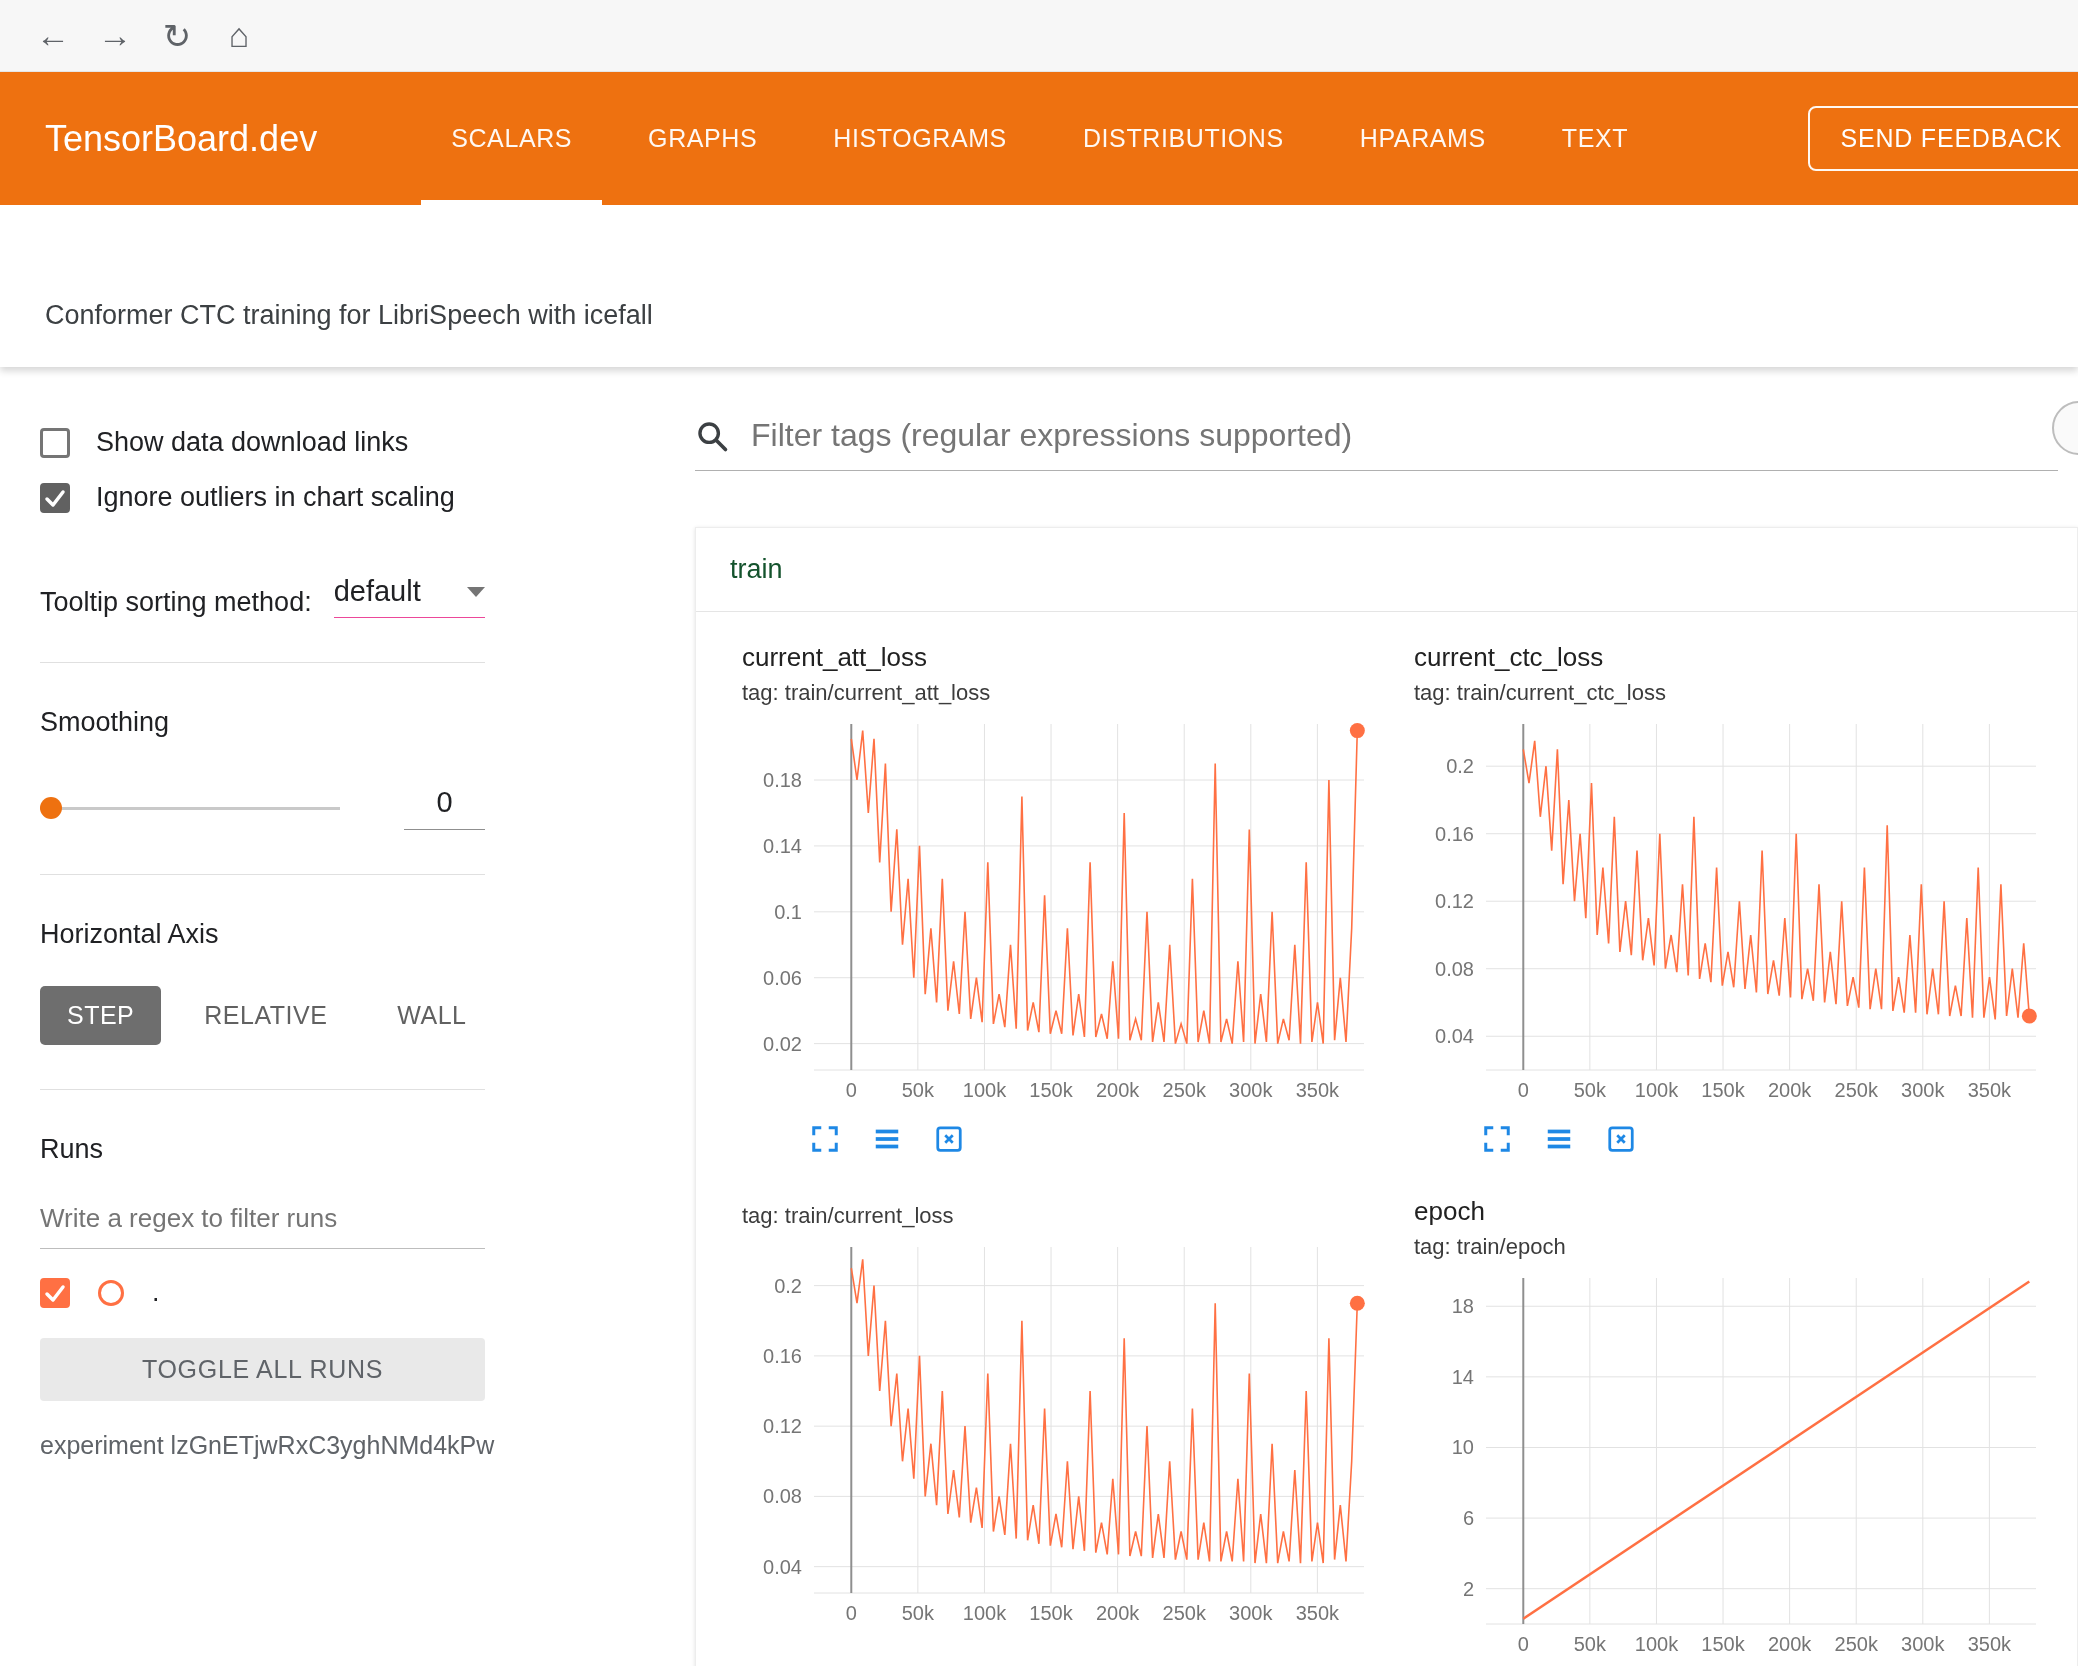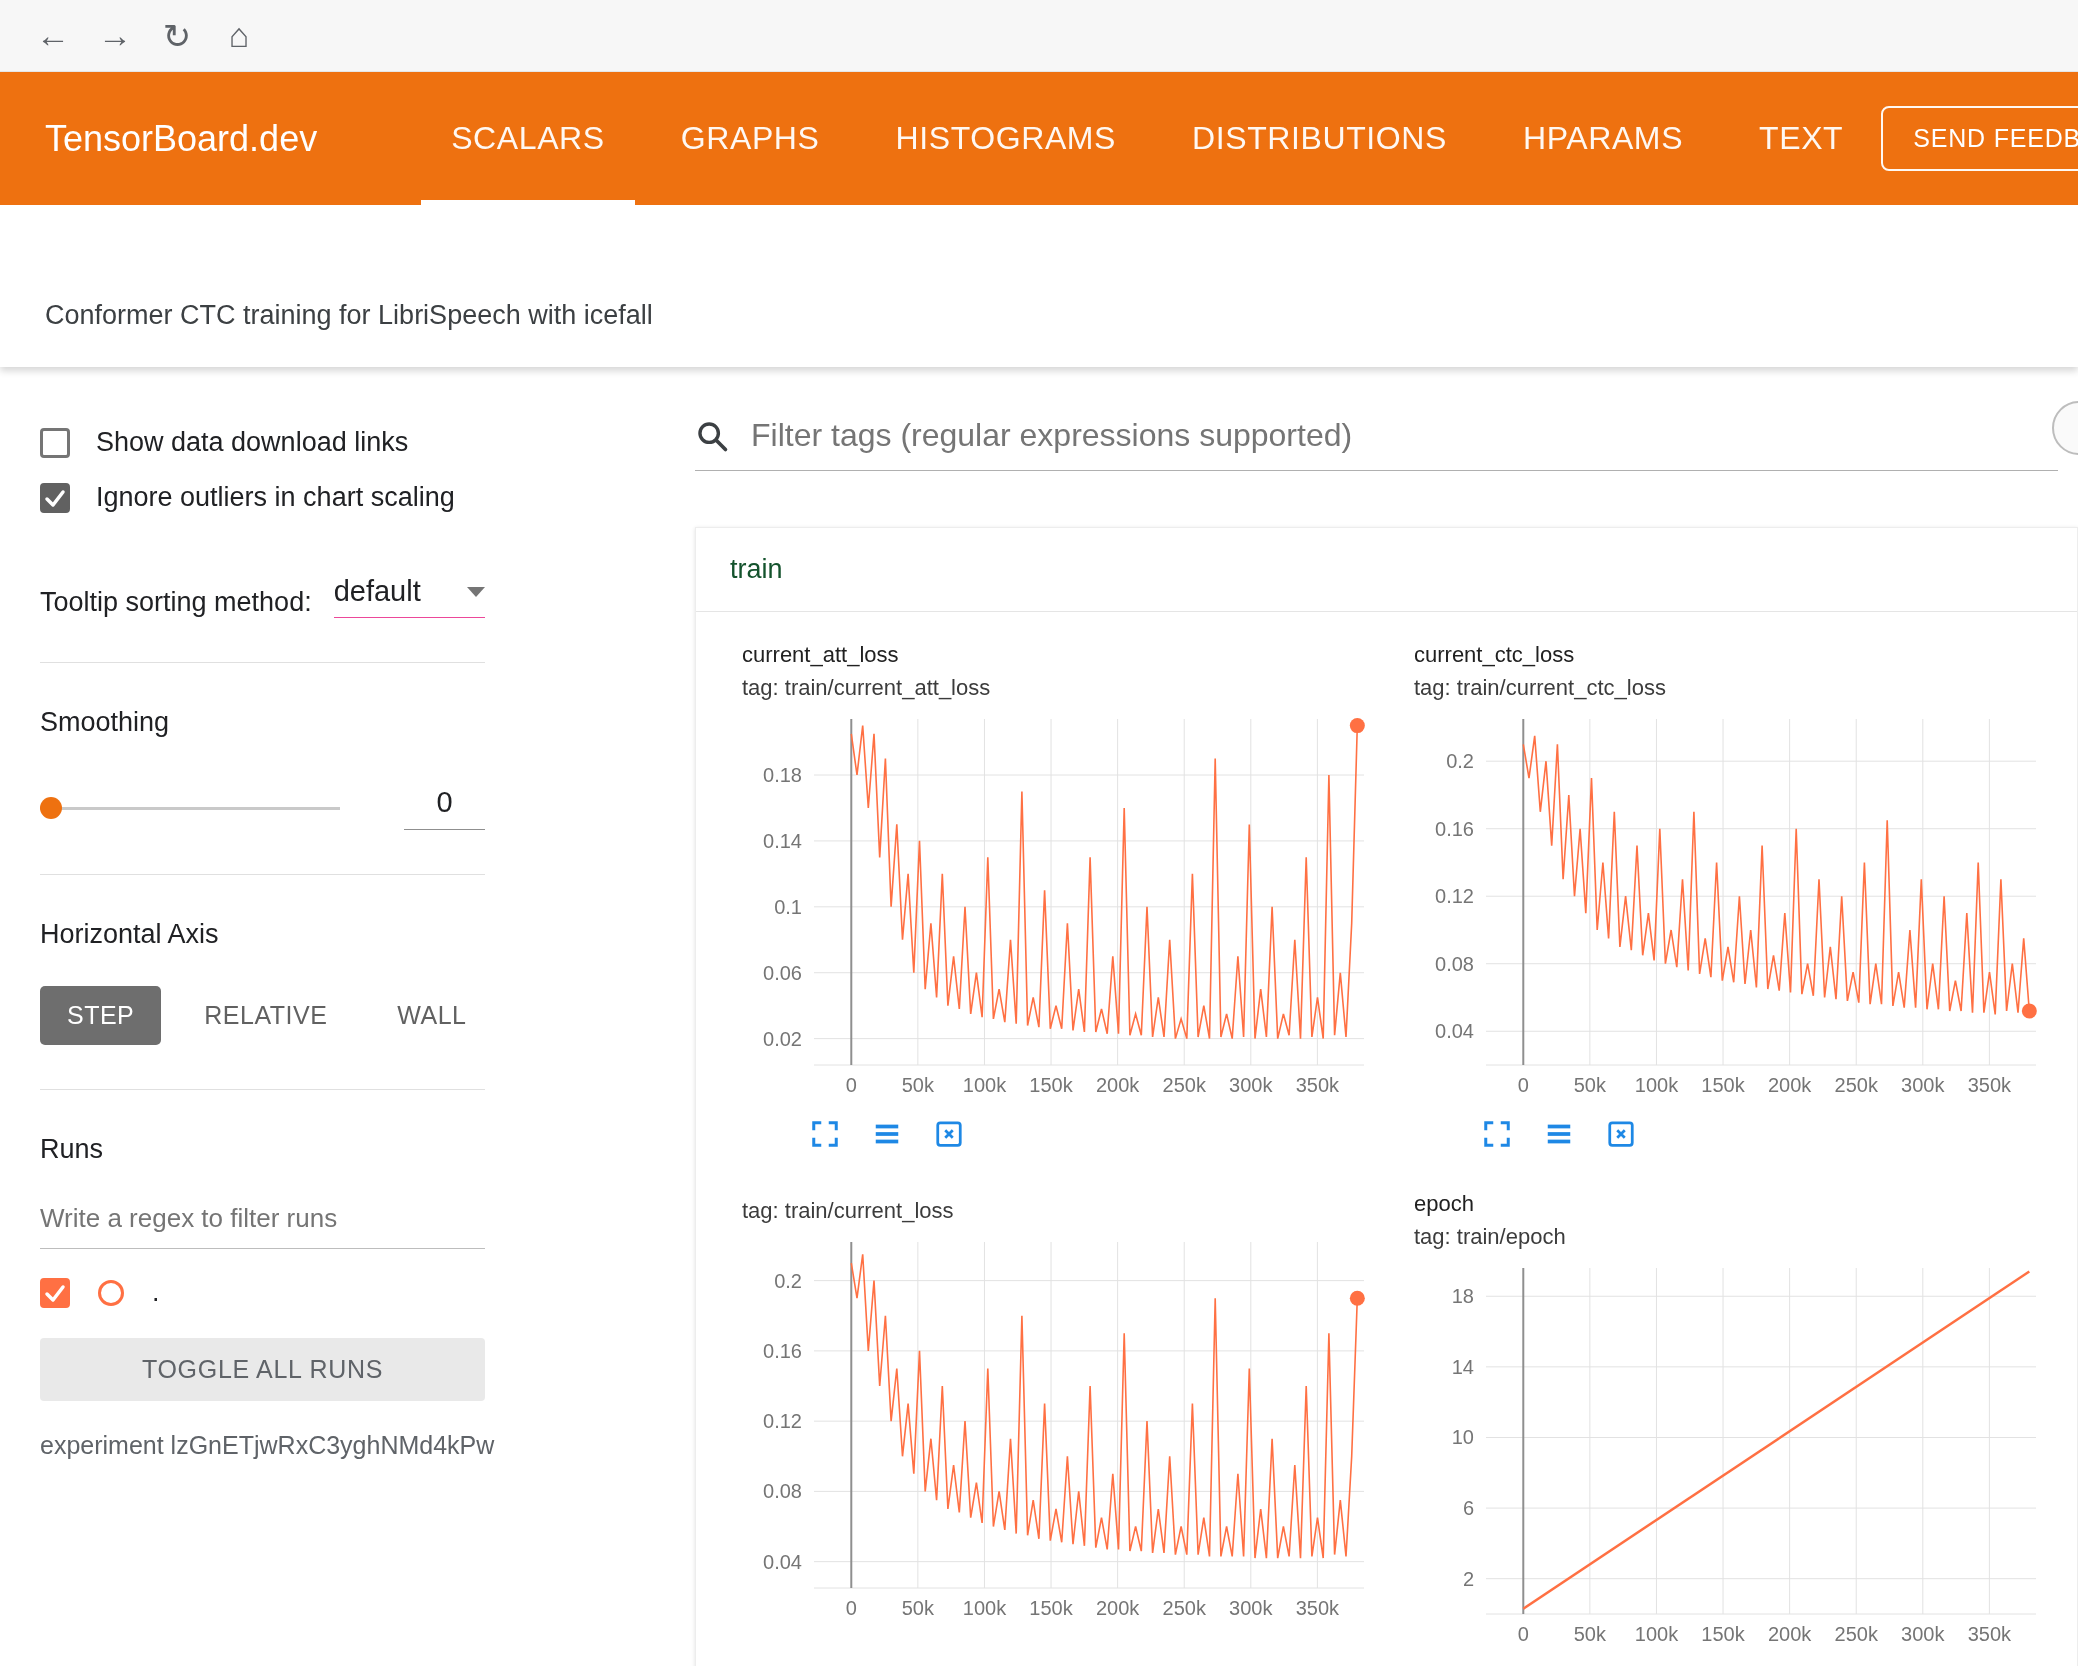--- a/index.html
+++ b/index.html
@@ -16,21 +16,21 @@
   .url{font-size:27px;color:#202124;white-space:nowrap;overflow:hidden}
   .u-pre{color:#80868b}
   .u-dom{font-weight:bold;color:#202124}
   .u-path{color:#3c4043}
 
   
   .tbheader{position:absolute;top:72px;left:0;right:0;height:133px;background:var(--accent);
     display:flex;align-items:stretch;color:#fff;z-index:4;overflow:hidden}
   .brand{font-size:36px;font-weight:500;align-self:center;margin:0 96px 0 45px;white-space:nowrap}
   .tabs{display:flex;align-items:stretch}
-  .tab{display:flex;align-items:center;padding:8px 38px;font-size:32px;letter-spacing:.6px;
+  .tab{display:flex;align-items:center;padding:8px 38px;font-size:25px;letter-spacing:.6px;
     color:rgba(255,255,255,.95);position:relative;cursor:pointer;white-space:nowrap}
   .tab.active::after{content:"";position:absolute;left:8px;right:8px;bottom:0;height:5px;background:#fff}
   .feedback{margin:auto -16px auto auto;background:none;border:2px solid rgba(255,255,255,.95);
     color:#fff;font-family:inherit;font-size:25px;letter-spacing:.8px;padding:16px 30px;
     border-radius:8px;cursor:pointer;white-space:nowrap}
 
   
   .subtitle{position:absolute;top:205px;left:0;right:0;height:162px;background:#fff;
     box-shadow:0 4px 7px rgba(0,0,0,.16);display:flex;align-items:flex-end;
     padding:0 0 36px 45px;z-index:3}
@@ -89,21 +89,21 @@
   .filterrow input{flex:1;border:none;outline:none;font-size:32px;font-family:inherit;
     color:#202124;background:transparent}
   .filterrow input::placeholder{color:#757575}
   .avatar{position:absolute;top:34px;right:-28px;width:54px;height:54px;border-radius:50%;
     border:2px solid #bdbdbd;background:#fafafa;cursor:pointer}
 
   .card{margin-top:56px;background:#fff;border:1px solid #ededed;
     box-shadow:0 1px 4px rgba(0,0,0,.12);min-height:1200px}
   .cardhead{font-size:27px;color:#14532d;padding:26px 34px;border-bottom:1px solid #e5e5e5;cursor:pointer}
   .chartgrid{display:grid;grid-template-columns:672px 672px;padding:30px 0 0 46px;row-gap:42px}
-  .ctitle{font-size:22px;color:#212121}
+  .ctitle{font-size:26px;color:#212121}
   .ctag{font-size:22px;color:#3c3c3c;margin-top:7px}
   .cplot{margin-top:8px}
   .ctools{display:flex;gap:32px;margin:14px 0 0 68px;color:var(--icon_blue)}
   .ctools .ticon{cursor:pointer;display:inline-flex}
   .ctools svg{width:30px;height:30px}
   .tick{font-family:"Liberation Sans",sans-serif;font-size:20px;fill:#757575}
 </style>
 </head>
 <body>
 

